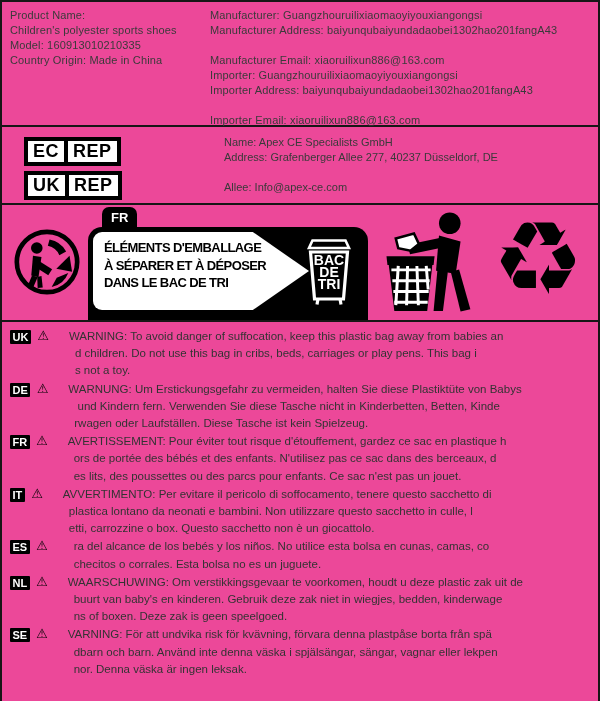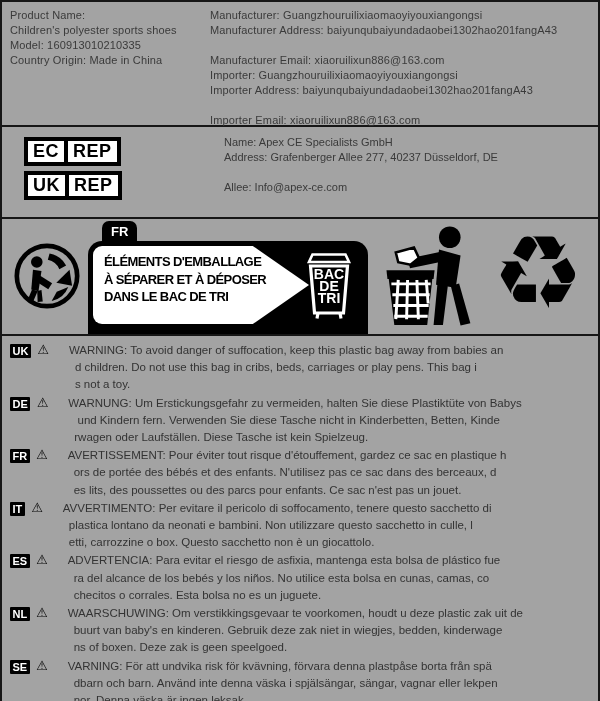--- a/index.html
+++ b/index.html
@@ -1,26 +1,26 @@
 <!DOCTYPE html>
 <html><head>
 <meta charset="utf-8">
 <style>
   html,body{margin:0;padding:0;background:#fff;}
   body{width:600px;height:701px;font-family:"Liberation Sans",sans-serif;color:#3a3a3a;position:relative;overflow:hidden;}
-  .sec{box-sizing:border-box;width:600px;background:#a3a3a3;justify-content:space-between;}
+  .sec{box-sizing:border-box;width:600px;background:#ec4899;justify-content:space-between;}
 
   
   #sec1{height:127px;border:2px solid #161616;display:flex;padding:6px 8px;font-size:11px;line-height:15px;letter-spacing:.15px;}
   #sec1 .col-left{width:200px;}
   #sec1 .col-right{flex:1;}
   .spacer{height:15px;}
 
   
-  #sec2{height:92px;border:2px solid #161616;border-top:none;display:flex;padding:7px 8px 0 8px;font-size:11px;line-height:15px;}
+  #sec2{height:78px;border:2px solid #161616;border-top:none;display:flex;padding:7px 8px 0 8px;font-size:11px;line-height:15px;}
   #sec2 .col-left{width:200px;padding-left:14px;padding-top:3px;}
   #sec2 .col-right{flex:1;padding-top:1px;}
   .repbox{display:inline-flex;border:4px solid #000;background:#fff;margin-bottom:5px;align-items:stretch;}
   .repbox .cell{font-weight:bold;font-size:18px;line-height:21px;padding:0 5px;color:#000;letter-spacing:.5px;}
   .repbox .bar{width:4px;background:#000;}
 
   
   #sec3{height:117px;border:2px solid #161616;border-top:none;position:relative;overflow:hidden;}
   .triman{position:absolute;left:11px;top:23px;}
   .banner-group{position:absolute;left:86px;top:2px;}
@@ -189,21 +189,20 @@
       <div>AVVERTIMENTO: Per evitare il pericolo di soffocamento, tenere questo sacchetto di</div>
       <div class="cont">plastica lontano da neonati e bambini. Non utilizzare questo sacchetto in culle, l</div>
       <div class="cont">etti, carrozzine o box. Questo sacchetto non è un giocattolo.</div>
     </div>
   </div>
 
   <div class="wrow">
     <span class="wbadge">ES</span>
     <span class="wtri">⚠</span>
     <div class="wtext">
-      <div>ADVERTENCIA: Para evitar el riesgo de asfixia, mantenga esta bolsa de plástico fue</div>
       <div class="cont">ra del alcance de los bebés y los niños. No utilice esta bolsa en cunas, camas, co</div>
       <div class="cont">checitos o corrales. Esta bolsa no es un juguete.</div>
     </div>
   </div>
 
   <div class="wrow">
     <span class="wbadge">NL</span>
     <span class="wtri">⚠</span>
     <div class="wtext">
       <div>WAARSCHUWING: Om verstikkingsgevaar te voorkomen, houdt u deze plastic zak uit de</div>

